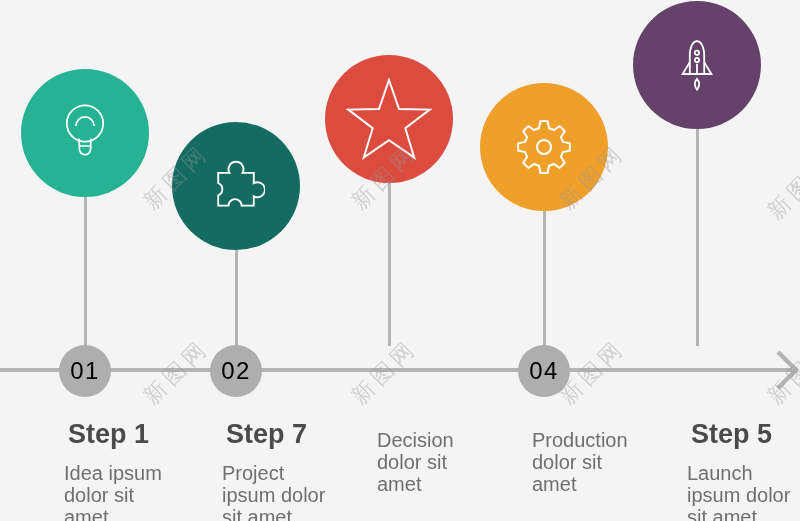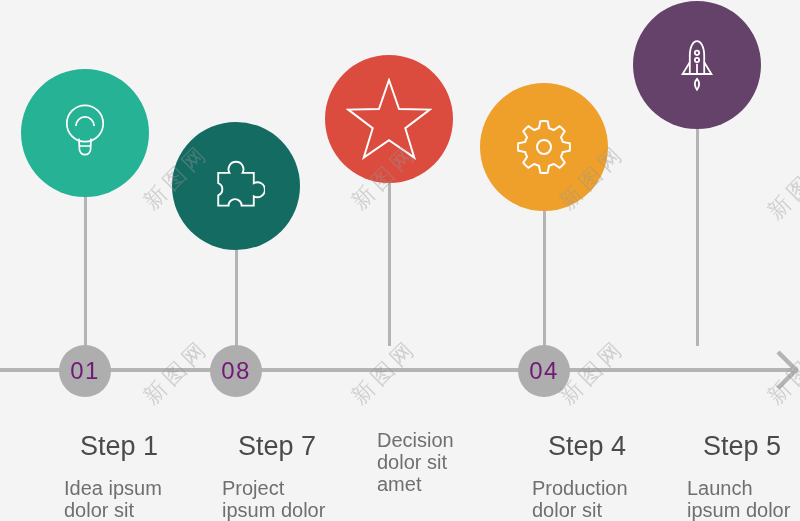--- a/index.html
+++ b/index.html
@@ -11,27 +11,27 @@
   .bubble{
     position:absolute;width:128px;height:128px;border-radius:50%;
     display:flex;align-items:center;justify-content:center;
   }
   .bubble svg{display:block;}
   .stem{position:absolute;width:3px;background:#b4b4b4;}
   .hline{position:absolute;left:0;top:368px;height:4px;width:792px;background:#b4b4b4;}
   .arrowhead{position:absolute;left:769px;top:348px;}
   .node{
     position:absolute;top:345px;width:52px;height:52px;border-radius:50%;
-    background:#aeaeae;color:#701a75;
+    background:#aeaeae;color:#000000;
     display:flex;align-items:center;justify-content:center;
     font-size:24px;font-weight:300;letter-spacing:1.5px;
   }
   .textblock{position:absolute;top:416px;width:120px;}
   .textblock h3{
-    margin:16px;font-size:27px;line-height:29px;font-weight:400;color:#4a4a4a;
+    margin:4px;font-size:27px;line-height:29px;font-weight:700;color:#4a4a4a;
   }
   .textblock p{
     margin:13px 0 0 0;width:112px;
     font-size:20px;line-height:22px;font-weight:400;color:#6f6f6f;
   }
   .watermark{
     position:absolute;white-space:nowrap;
     font-size:22px;letter-spacing:5px;color:rgba(150,150,150,0.38);
     transform:rotate(-45deg);pointer-events:none;z-index:5;
   }
@@ -89,39 +89,38 @@
       <path class="icon-stroke" d="M30,29.5 V41"></path>
       <path class="icon-stroke" d="M22,28 L14,41 H46 L38,28"></path>
       <path class="icon-stroke" d="M30,46.5 C33.2,50 33.2,54 30,58.5 C26.8,54 26.8,50 30,46.5 Z"></path>
     </svg>
   </div>
 
   <div class="node" style="left:59px;">
       <span>01</span>
     </div>
   <div class="node" style="left:210px;">
-      <span>08</span>
+      <span>02</span>
     </div>
   <div class="node" style="left:518px;">
       <span>04</span>
     </div>
 
   <div class="textblock" style="left:64px;">
     <h3>Step 1</h3>
     <p>Idea ipsum dolor sit amet</p>
   </div>
   <div class="textblock" style="left:222px;">
     <h3>Step 7</h3>
     <p>Project ipsum dolor sit amet</p>
   </div>
   <div class="textblock" style="left:377px;">
     <p>Decision dolor sit amet</p>
   </div>
   <div class="textblock" style="left:532px;">
-    <h3>Step 4</h3>
     <p>Production dolor sit amet</p>
   </div>
   <div class="textblock" style="left:687px;">
     <h3>Step 5</h3>
     <p>Launch ipsum dolor sit amet</p>
   </div>
 
   <span class="watermark" style="left:136px;top:162px;">新图网</span>
   <span class="watermark" style="left:344px;top:162px;">新图网</span>
   <span class="watermark" style="left:552px;top:162px;">新图网</span>

